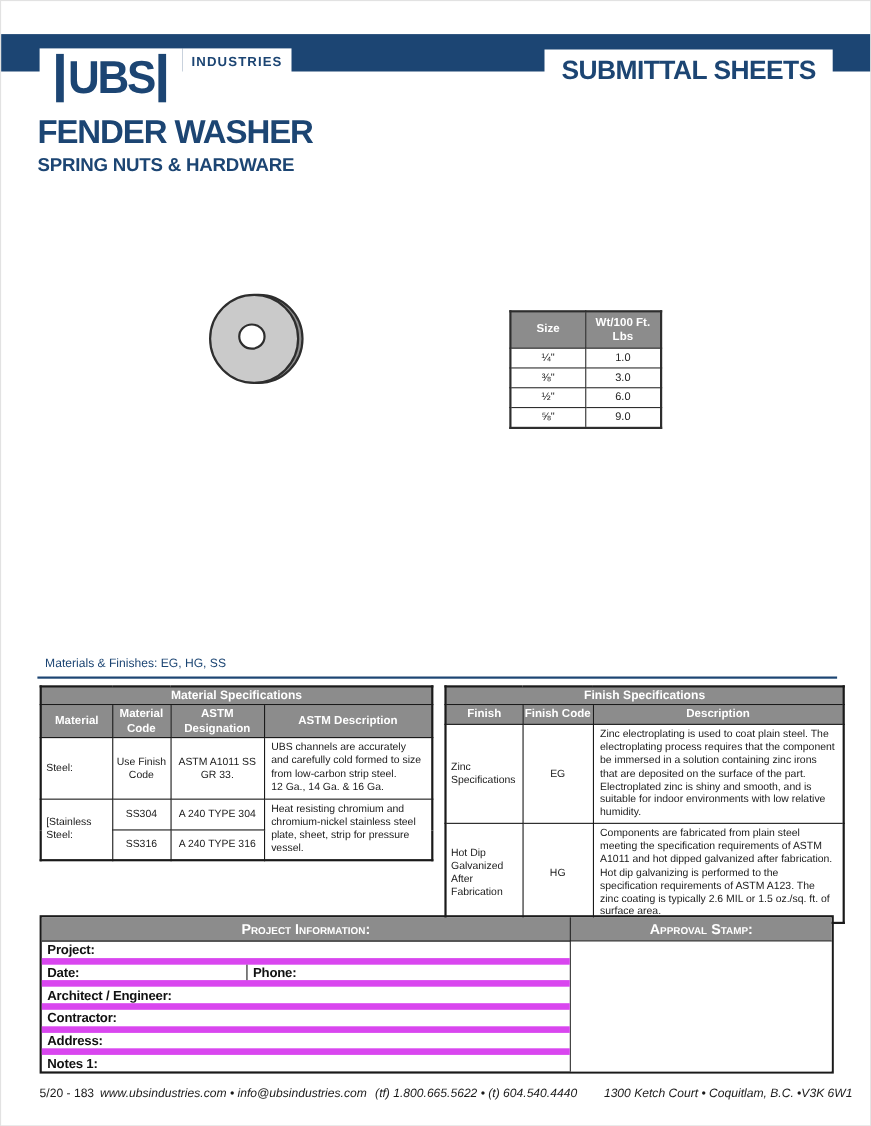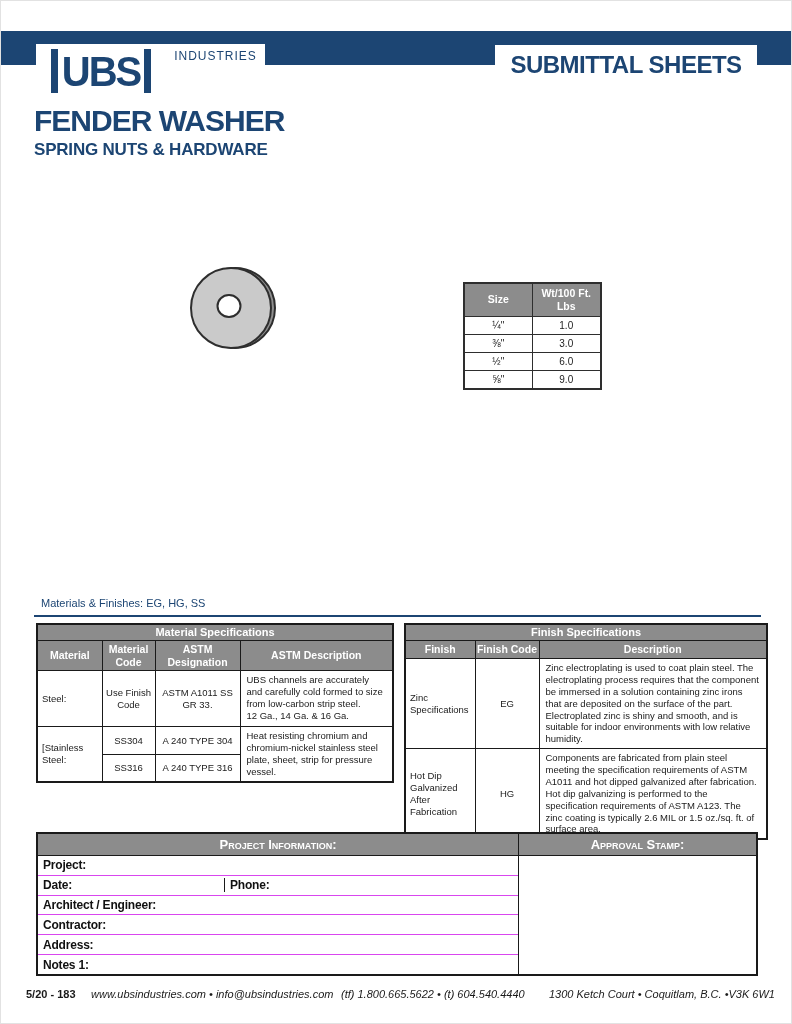--- a/index.html
+++ b/index.html
@@ -11,21 +11,21 @@
   
   .band{position:absolute;left:0;top:30px;width:792px;height:34px;background:#1c4573;z-index:1;}
   .logo-box{position:absolute;left:35px;top:43px;width:130px;height:54px;background:#fff;z-index:2;
     display:flex;align-items:center;justify-content:center;}
   .logo-inner{display:flex;align-items:center;gap:4px;}
   .logo-bar{width:7px;height:44px;background:#1c4573;}
   .logo-word{font-size:40px;font-weight:bold;color:#1c4573;letter-spacing:-2px;line-height:1;
     transform:scaleY(1.05);}
   .industries-strip{position:absolute;left:165px;top:43px;width:99px;height:24px;background:#fff;z-index:2;
     display:flex;align-items:center;justify-content:center;}
-  .industries-text{font-size:12px;font-weight:normal;color:#1c4573;letter-spacing:1px;}
+  .industries-text{font-size:12px;font-weight:bold;color:#1c4573;letter-spacing:1px;}
   .submittal-notch{position:absolute;left:494px;top:44px;width:262px;height:36px;background:#fff;z-index:2;
     display:flex;align-items:center;justify-content:center;}
   .submittal-text{font-size:24px;font-weight:bold;color:#1c4573;letter-spacing:-0.5px;margin-top:4px;}
   
   .fender-title{position:absolute;left:33px;top:103px;font-size:30px;font-weight:bold;color:#1c4573;
     letter-spacing:-1px;}
   .spring-sub{position:absolute;left:33px;top:139px;font-size:17px;font-weight:bold;color:#1c4573;
     letter-spacing:-0.2px;}
   
   .washer{position:absolute;left:185px;top:263px;}
@@ -55,30 +55,30 @@
   .proj{position:absolute;left:35px;top:831px;width:722px;height:144px;border:2px solid #1a1a1a;
     box-sizing:border-box;display:flex;flex-direction:column;}
   .proj-hdr{display:flex;height:22px;flex:0 0 22px;}
   .proj-hdr-cell{background:#8c8c8c;color:#fff;font-weight:bold;font-size:13px;
     font-variant-caps:small-caps;display:flex;align-items:center;justify-content:center;
     border-bottom:1px solid #1a1a1a;box-sizing:border-box;}
   .proj-hdr-left{width:481px;border-right:1px solid #1a1a1a;}
   .proj-hdr-right{flex:1;}
   .proj-body{display:flex;flex:1;}
   .proj-left{width:481px;border-right:1px solid #1a1a1a;box-sizing:border-box;display:flex;flex-direction:column;}
-  .proj-row{flex:1;border-bottom:1px solid #d946ef;display:flex;align-items:center;box-sizing:border-box;}
+  .proj-row{flex:1;border-bottom:6px solid #d946ef;display:flex;align-items:center;box-sizing:border-box;}
   .proj-row:last-child{border-bottom:none;}
   .proj-label{font-size:12px;font-weight:bold;color:#111;padding-left:5px;letter-spacing:-0.2px;}
   .proj-split{display:flex;align-items:center;}
   .proj-date{width:187px;border-right:1px solid #1a1a1a;display:flex;align-items:center;box-sizing:border-box;}
   .proj-phone{flex:1;display:flex;align-items:center;}
   .stamp-area{flex:1;background:#fff;}
   
   .footer-item{position:absolute;top:987px;font-size:11px;color:#1a1a1a;white-space:nowrap;}
-  .f-code{left:25px;font-weight:bold;}
+  .f-code{left:35px;font-weight:normal;}
   .f-web{left:90px;font-style:italic;}
   .f-phone{left:340px;font-style:italic;}
   .f-addr{left:548px;font-style:italic;}
 </style>
 </head>
 <body>
 
 <div class="page">
 
   <div class="band"></div>

